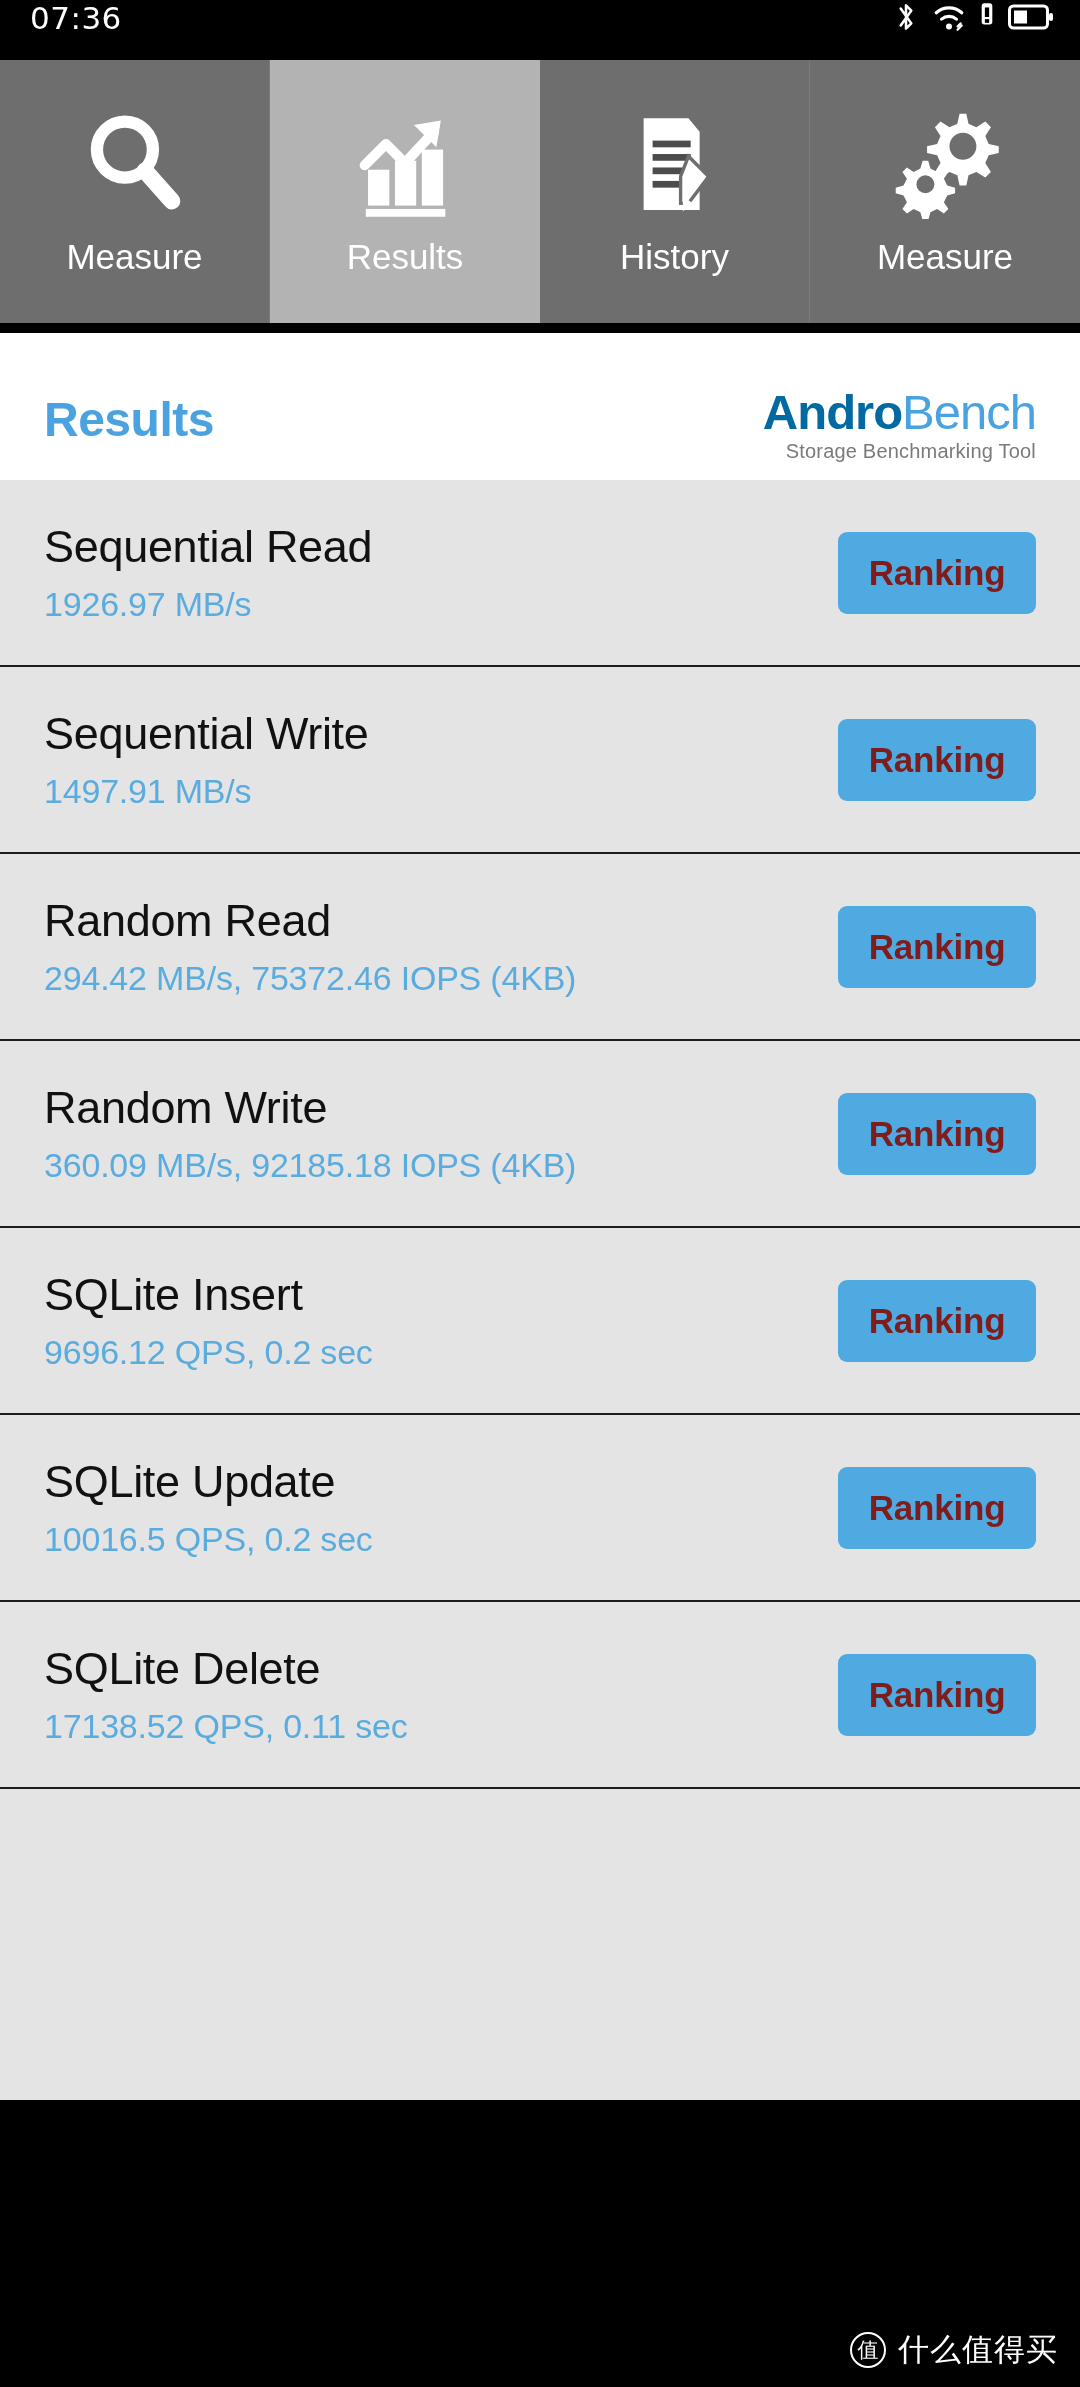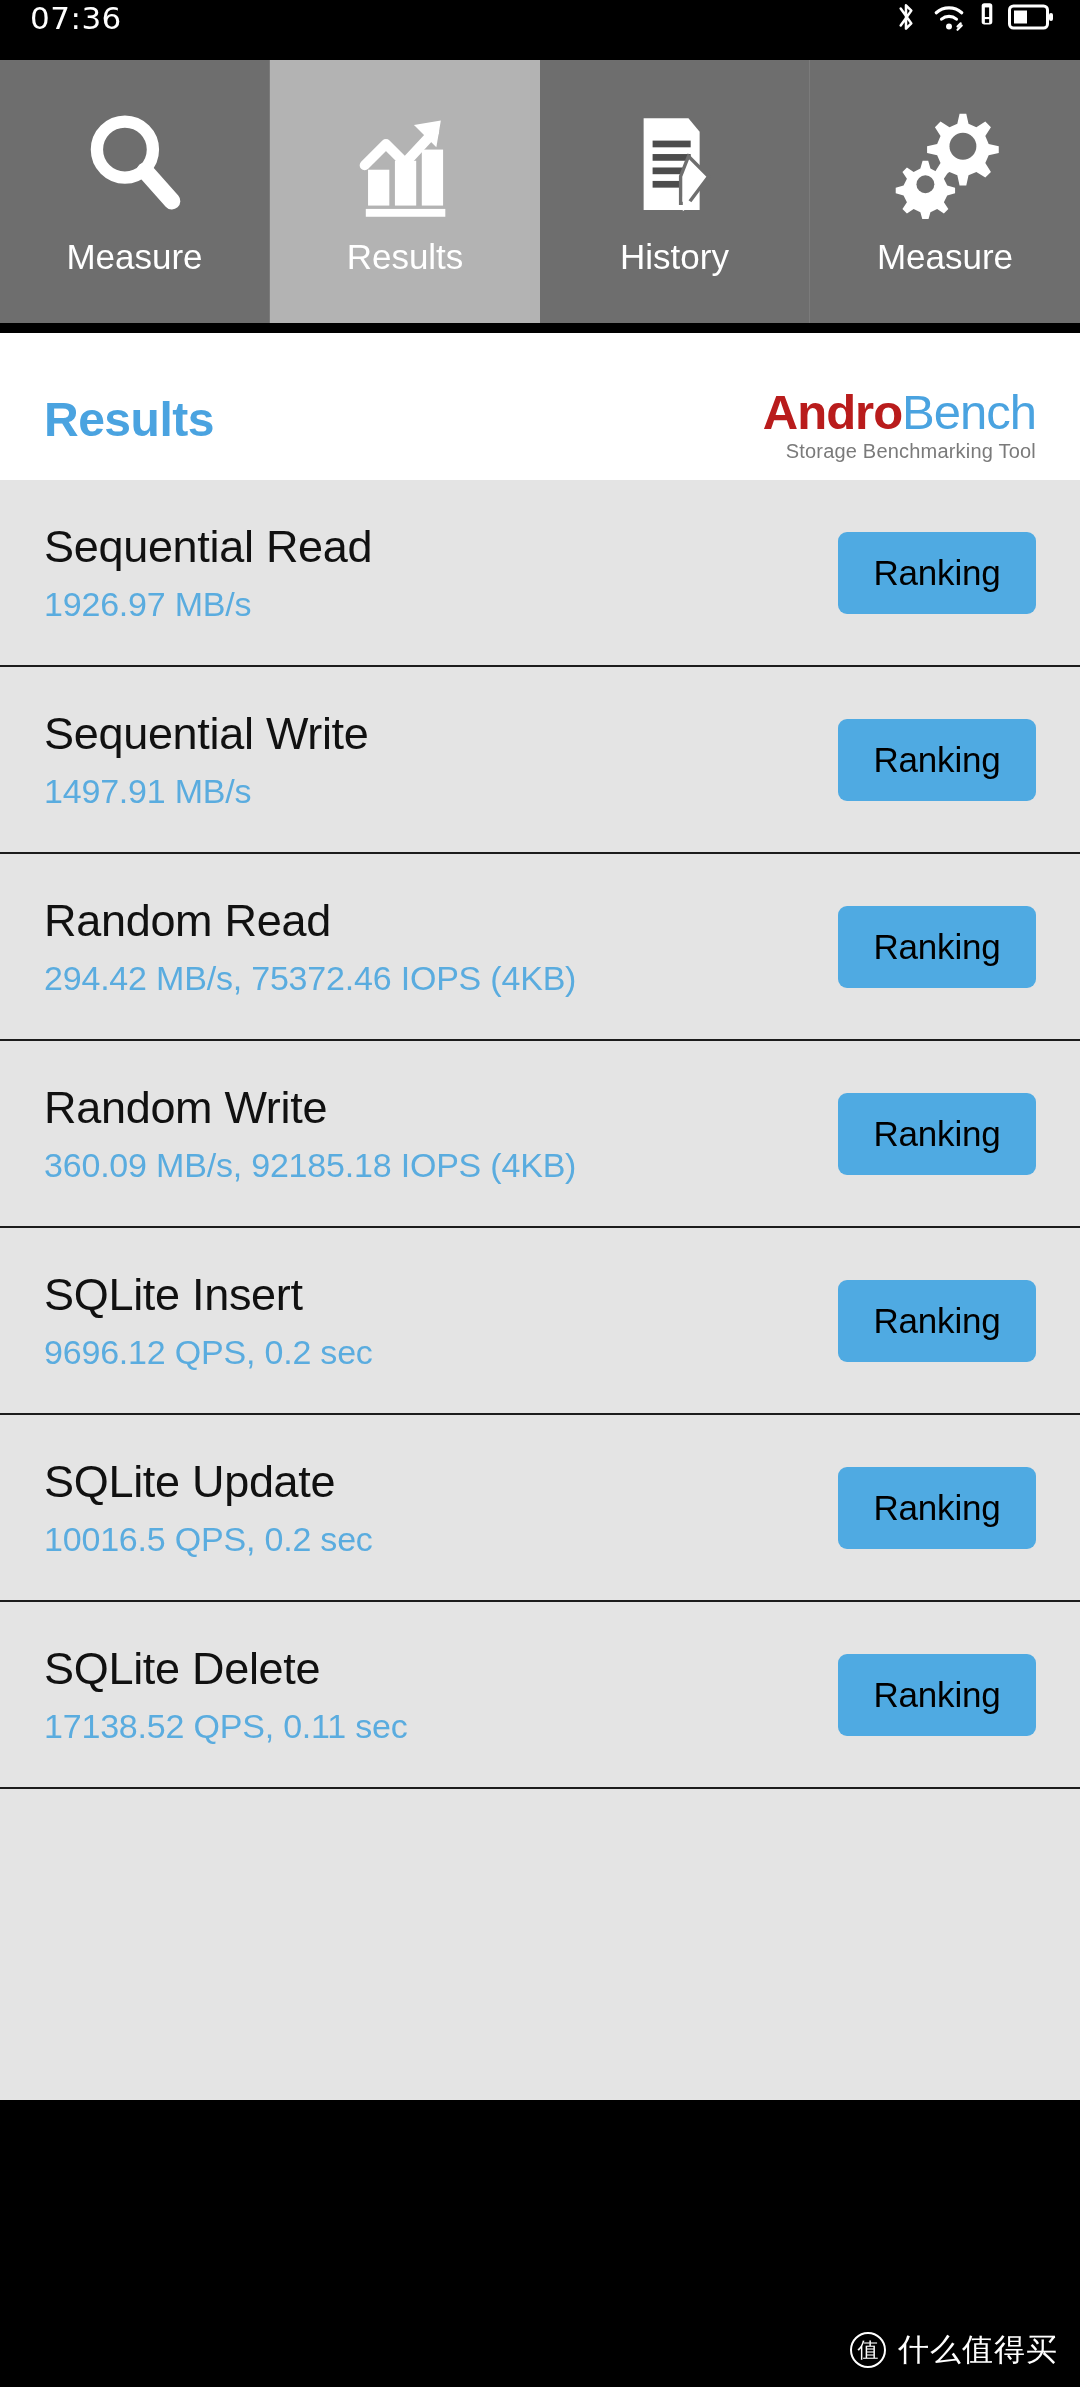--- a/index.html
+++ b/index.html
@@ -54,21 +54,21 @@
   .page-title {
     color:#4aa3e0; font-size:48px; font-weight:bold;
     letter-spacing:-0.5px;
   }
   .logo { margin-left:auto; display:flex; align-items:flex-start; padding-top:10px; }
   .logo-bar { width:18px; height:74px; margin-right:10px; position:relative; top:4px; }
   .logo-bar .top { width:100%; height:48px; background:#e2e2e2; }
   .logo-bar .bot { width:100%; height:26px; background:#3fa0dd; }
   .logo-text { display:flex; flex-direction:column; }
   .logo-word { font-size:49px; line-height:52px; font-weight:bold; letter-spacing:-1px; }
-  .logo-word .andro { color:#b91c1c; }
+  .logo-word .andro { color:#0369a1; }
   .logo-word .bench { color:#4aa3e0; font-weight:normal; }
   .logo-sub {
     color:#7a7a7a; font-size:20px; text-align:right; margin-top:2px;
     letter-spacing:0.2px;
   }
 
   
   .list {
     position:absolute; top:480px; left:0; width:1080px; height:1620px;
     background:#e4e4e4;
@@ -86,21 +86,21 @@
     letter-spacing:-0.3px;
   }
   .row-value {
     color:#5aacdf; font-size:34px; line-height:40px; margin-top:12px;
     letter-spacing:-0.2px;
   }
   .rank-btn {
     margin-left:auto;
     width:198px; height:82px;
     background:#4faae2; border-radius:9px;
-    color:#000000; font-size:35px; font-weight:normal;
+    color:#7f1d1d; font-size:35px; font-weight:bold;
     display:flex; align-items:center; justify-content:center;
     letter-spacing:-0.2px;
   }
   .list-filler { width:1080px; background:#e4e4e4; flex:1; }
 
   
   .bottom {
     position:absolute; top:2128px; left:0; width:1080px; height:259px;
     background:#000000;
   }

